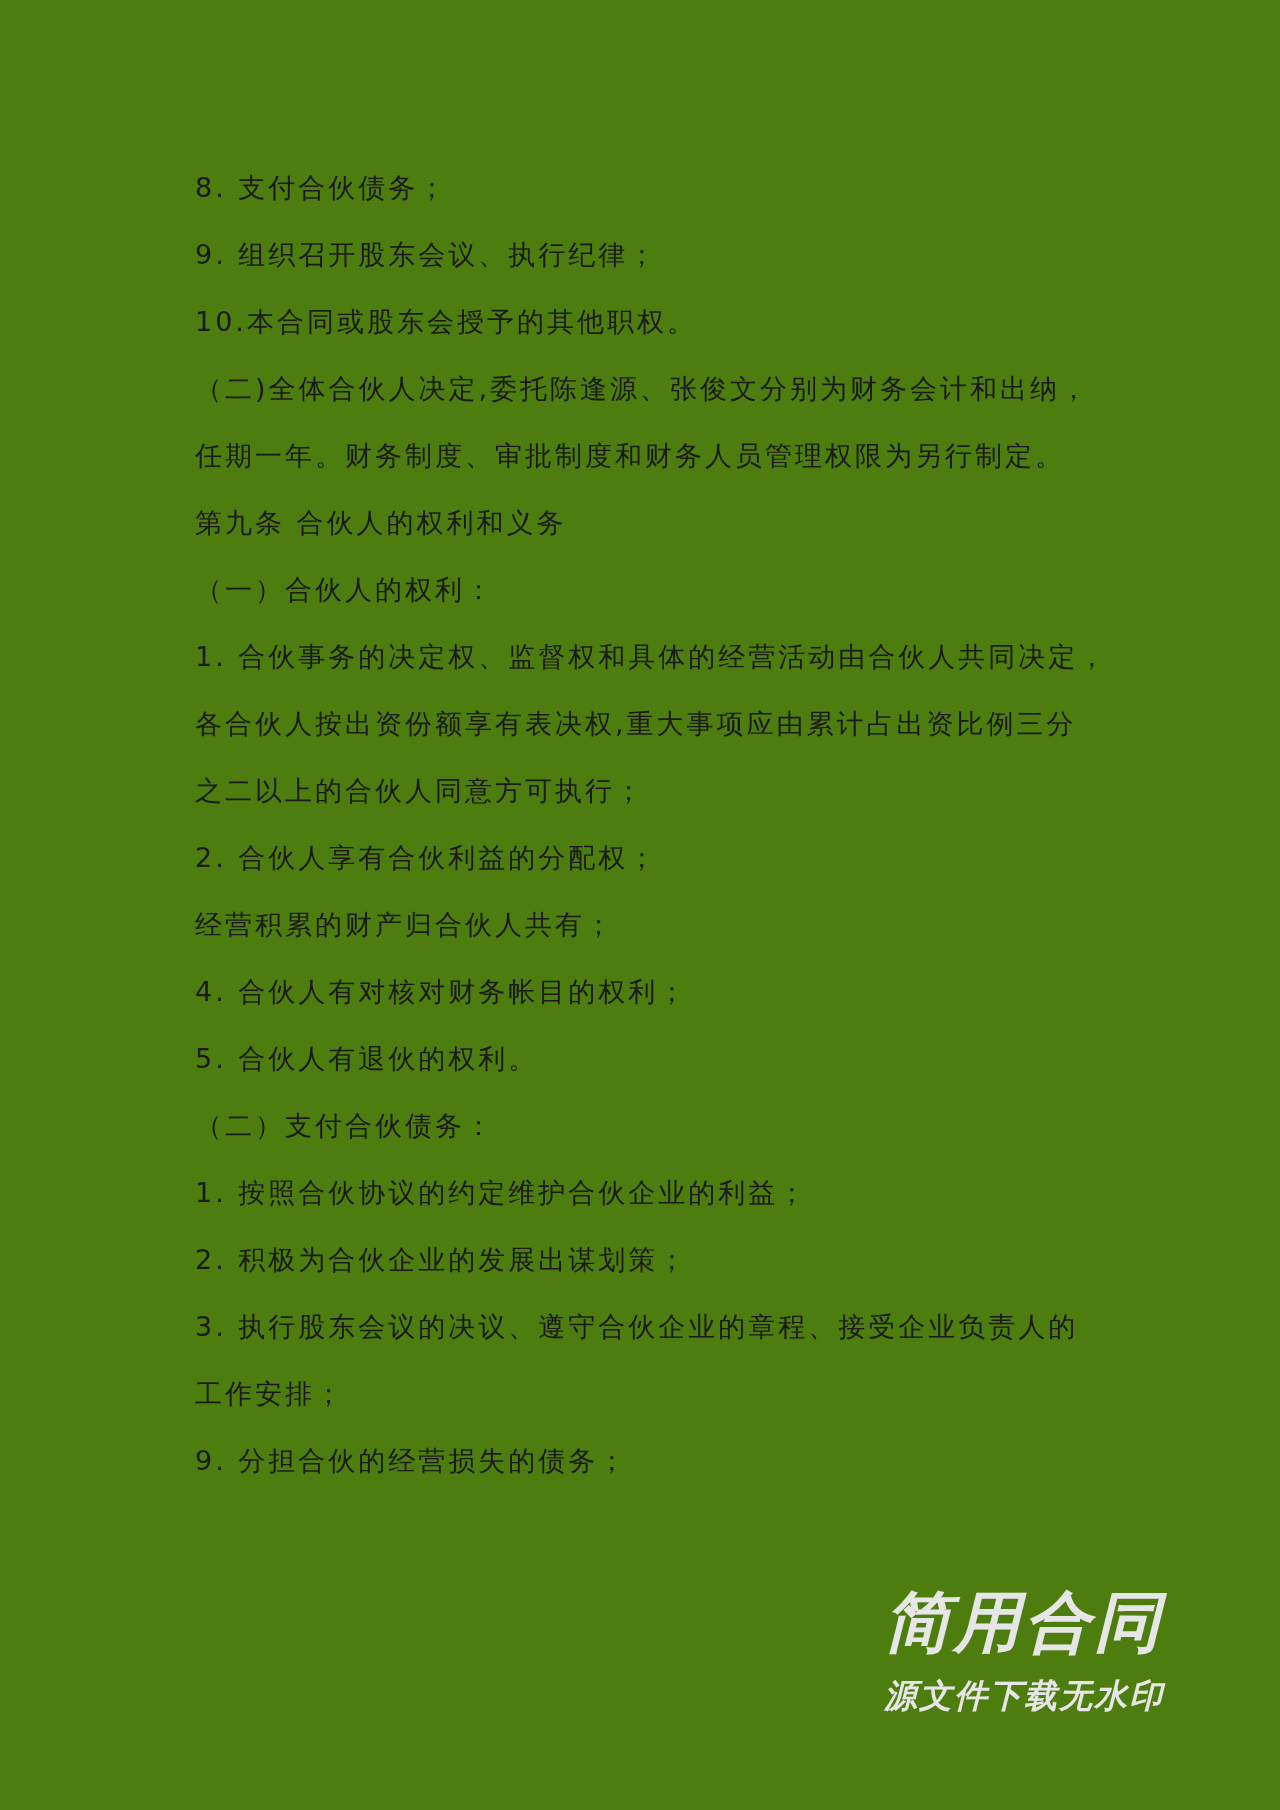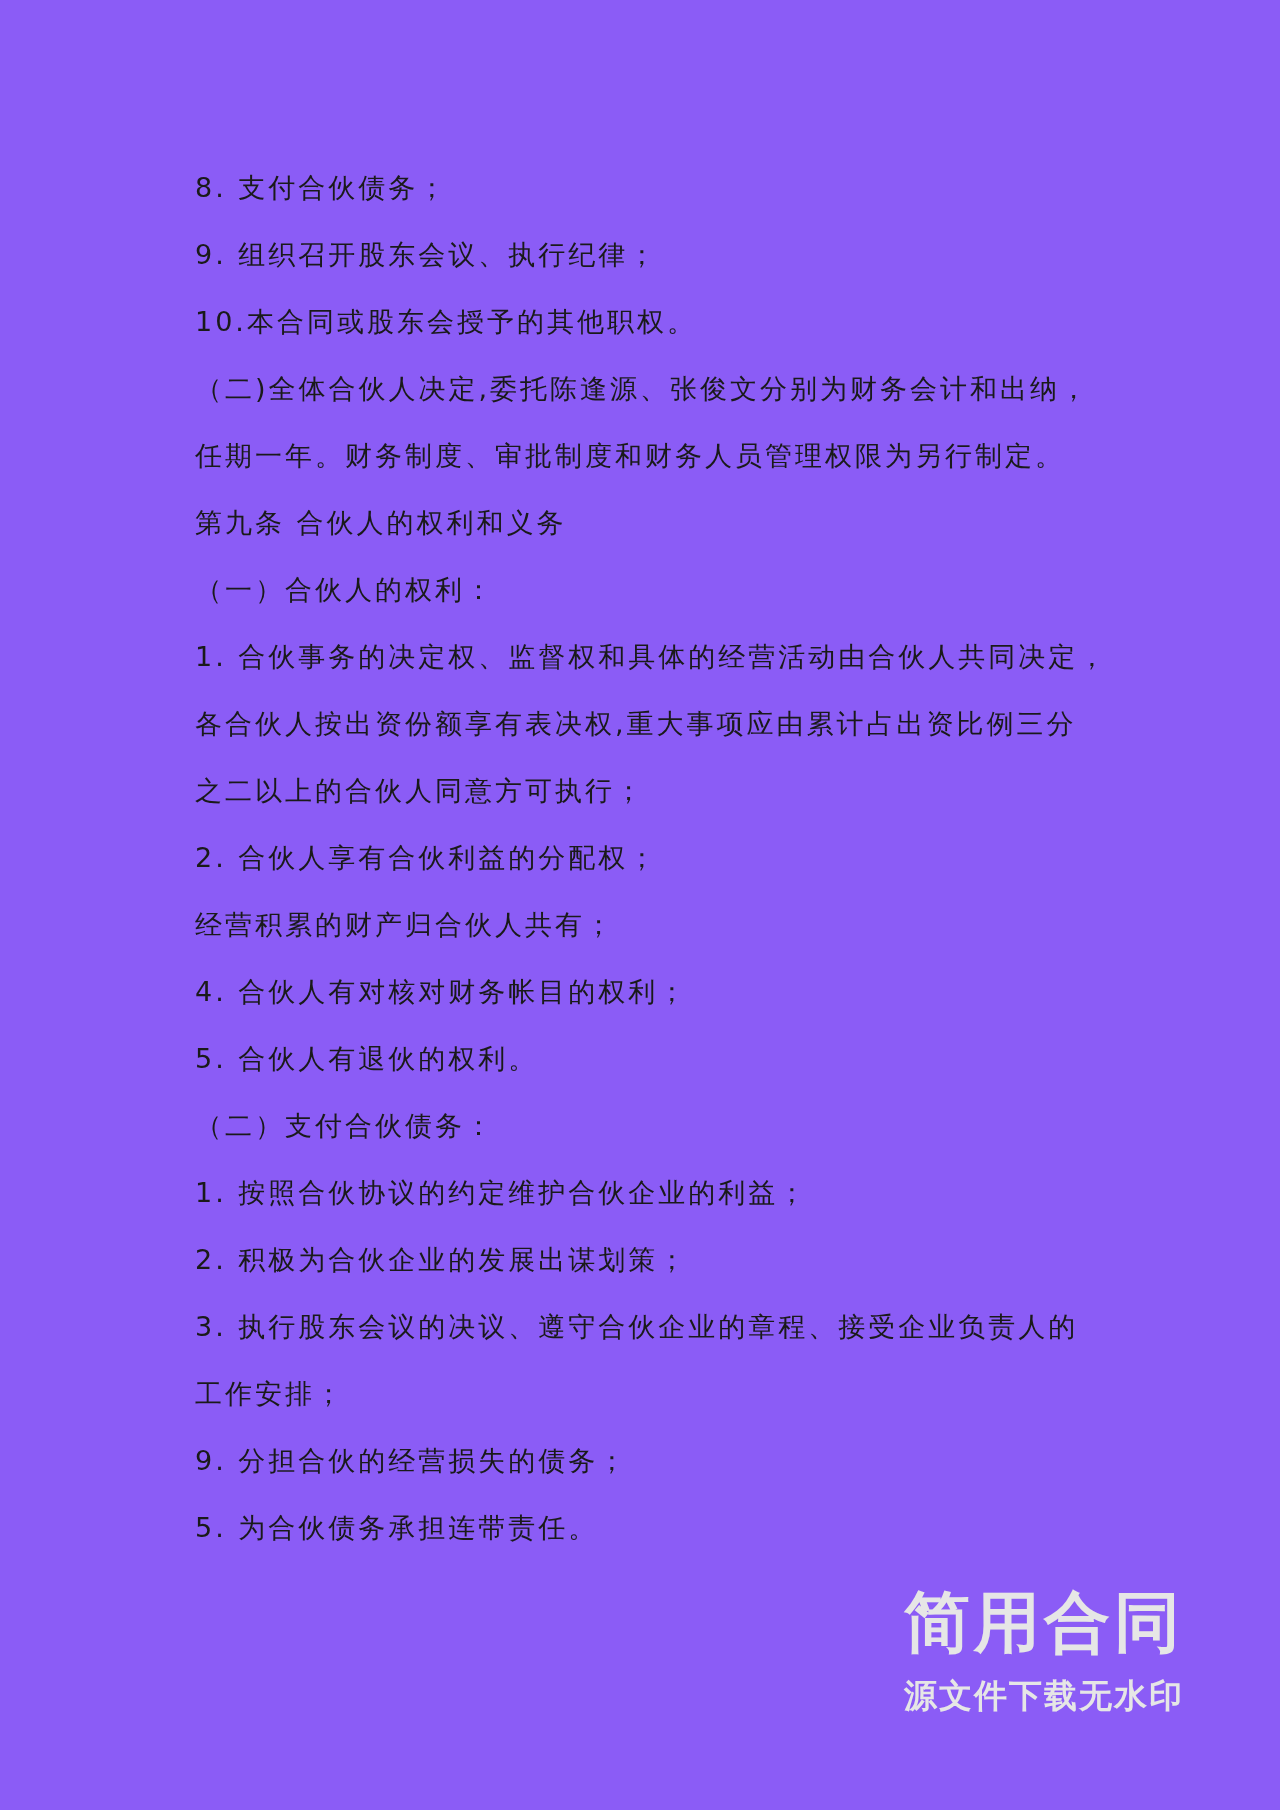--- a/index.html
+++ b/index.html
@@ -1,22 +1,22 @@
 <!DOCTYPE html>
 <html><head>
 <meta charset="utf-8">
 <style>
   html, body { margin: 0; padding: 0; background: #ffffff; }
   body { width: 1280px; height: 1810px; position: relative; overflow: hidden;
          font-family: "DejaVu Sans", "Liberation Sans", sans-serif; color: #1a1a1a; }
-  .page { position: absolute; left: 0; top: 0; width: 1280px; height: 1810px; background: #8b5cf6; }
+  .page { position: absolute; left: 0; top: 0; width: 1280px; height: 1810px; background: #4d7c0f; }
   .lines { position: absolute; left: 195px; top: 154px; width: 900px; }
   .line { height: 67px; line-height: 67px; font-size: 27px; letter-spacing: 3px; white-space: nowrap; }
-  .watermark { position: absolute; left: 904px; top: 1588px; width: 300px; color: #e6e6e6;
-               font-weight: bold; user-select: none; }
+  .watermark { position: absolute; left: 884px; top: 1588px; width: 300px; color: #e6e6e6;
+               font-weight: bold; font-style: italic; user-select: none; }
   .wm-main { font-size: 66px; line-height: 70px; letter-spacing: 4px; }
   .wm-sub { font-size: 33px; line-height: 44px; letter-spacing: 2px; margin-top: 16px; }
 </style>
 </head>
 <body>
 
 <div class="page">
   <div class="lines">
     <div class="line">8. 支付合伙债务；</div>
     <div class="line">9. 组织召开股东会议、执行纪律；</div>
@@ -31,20 +31,19 @@
     <div class="line">2. 合伙人享有合伙利益的分配权；</div>
     <div class="line">经营积累的财产归合伙人共有；</div>
     <div class="line">4. 合伙人有对核对财务帐目的权利；</div>
     <div class="line">5. 合伙人有退伙的权利。</div>
     <div class="line">（二）支付合伙债务：</div>
     <div class="line">1. 按照合伙协议的约定维护合伙企业的利益；</div>
     <div class="line">2. 积极为合伙企业的发展出谋划策；</div>
     <div class="line">3. 执行股东会议的决议、遵守合伙企业的章程、接受企业负责人的</div>
     <div class="line">工作安排；</div>
     <div class="line">9. 分担合伙的经营损失的债务；</div>
-    <div class="line">5. 为合伙债务承担连带责任。</div>
   </div>
 
   <div class="watermark">
     <div class="wm-main">简用合同</div>
     <div class="wm-sub">源文件下载无水印</div>
   </div>
 </div>
 
 </body></html>

